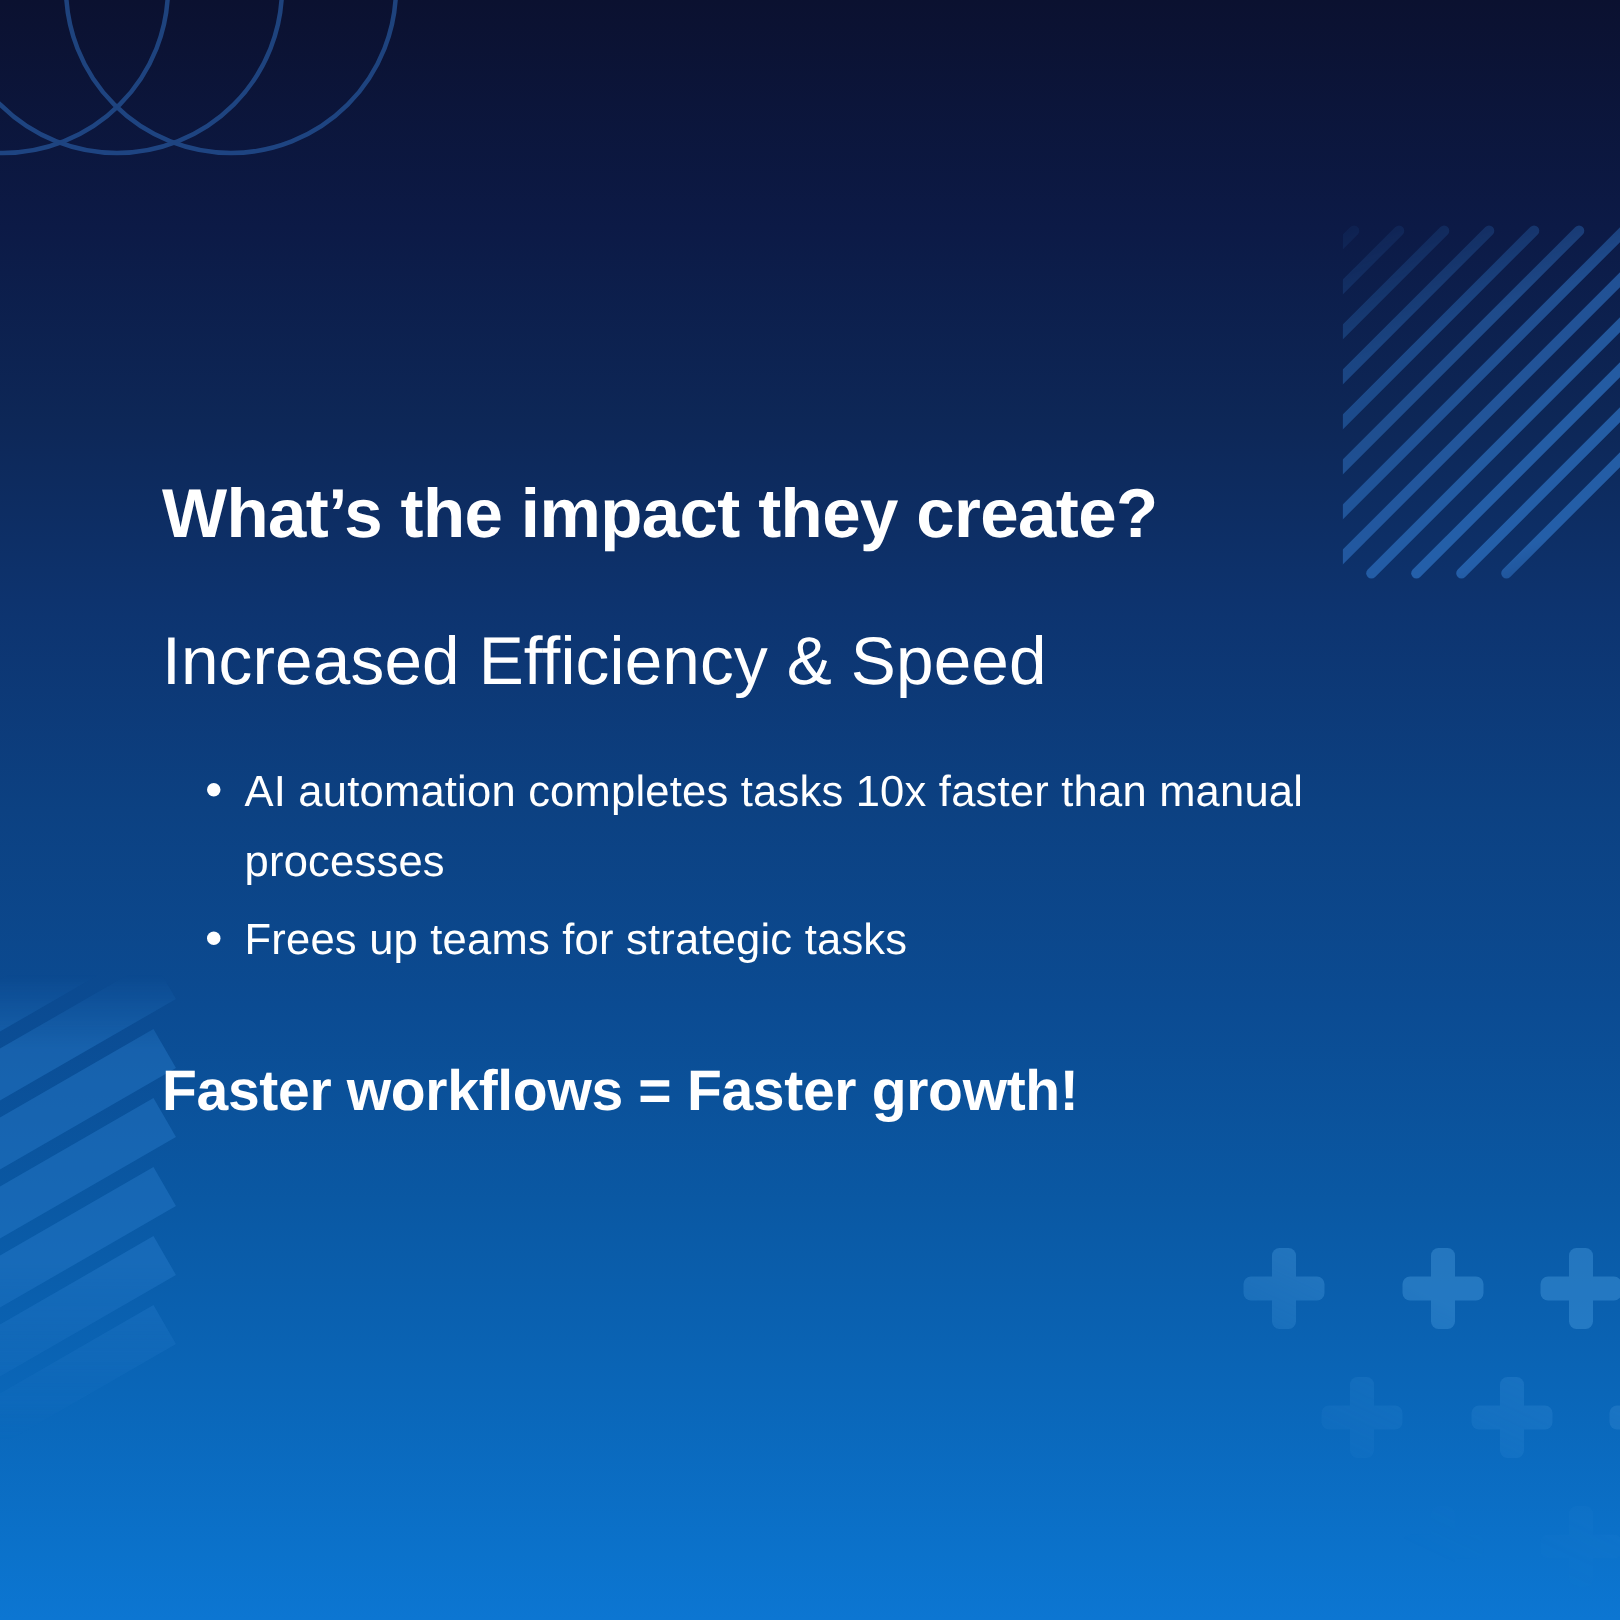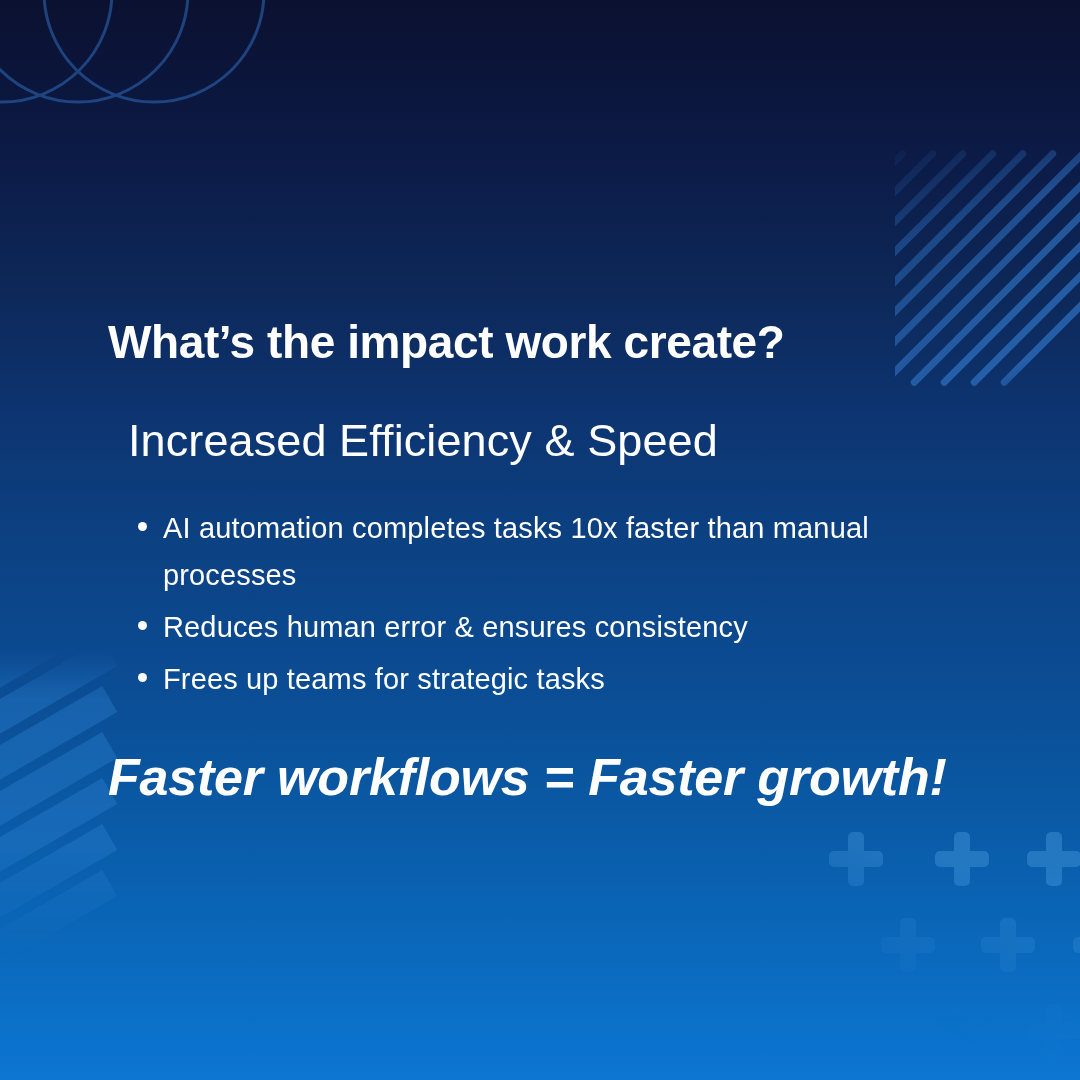--- a/index.html
+++ b/index.html
@@ -100,21 +100,20 @@
   }
 
   #subtitle {
     margin-top:50px;
     font-size:45px;
     font-weight:400;
     color:#ffffff;
     letter-spacing:0.1px;
     line-height:1.08;
     white-space:nowrap;
-    margin-left:20px;
   }
 
   #bullets {
     list-style:none;
     margin-top:40px;
     padding-left:30px;
   }
   #bullets li {
     position:relative;
     padding-left:25px;
@@ -128,27 +127,26 @@
   }
   #bullets li .dot {
     position:absolute;
     left:0; top:17px;
     width:9px; height:9px;
     border-radius:50%;
     background:#ffffff;
   }
 
   #kicker {
-    margin-top:44px;
-    font-size:52px;
+    margin-top:56px;
+    font-size:38px;
     font-weight:700;
     color:#ffffff;
     letter-spacing:-0.2px;
     white-space:nowrap;
-    font-style:italic;
   }
 </style>
 </head>
 <body>
 
 <div id="slide">
 
   <div class="deco" id="circles">
     <svg width="470" height="340" viewBox="0 0 470 340" aria-hidden="true">
       <g fill="none" stroke="#2a5fa8" stroke-width="3" opacity="0.75">
@@ -193,35 +191,31 @@
       <span class="plus" style="left: 66px; top: 128px; opacity: 0.22;"></span>
       <span class="plus" style="left: 166px; top: 128px; opacity: 0.22;"></span>
       <span class="plus" style="left: 258px; top: 128px; opacity: 0.22;"></span>
       <span class="plus" style="left: 14px; top: 214px; opacity: 0.1;"></span>
       <span class="plus" style="left: 120px; top: 214px; opacity: 0.1;"></span>
       <span class="plus" style="left: 212px; top: 214px; opacity: 0.1;"></span>
     </div>
 
   <div id="content">
 
-    <h1 id="title">What’s the impact work create?</h1>
+    <h1 id="title">What’s the impact they create?</h1>
 
     <h2 id="subtitle">Increased Efficiency &amp; Speed</h2>
 
     <ul id="bullets">
       <li>
         <span class="dot"></span>
         <span>AI automation completes tasks 10x faster than manual processes</span>
       </li>
       <li>
         <span class="dot"></span>
-        <span>Reduces human error &amp; ensures consistency</span>
-      </li>
-      <li>
-        <span class="dot"></span>
         <span> Frees up teams for strategic tasks</span>
       </li>
     </ul>
 
     <p id="kicker">Faster workflows = Faster growth!</p>
 
   </div>
 </div>
 
 </body></html>

